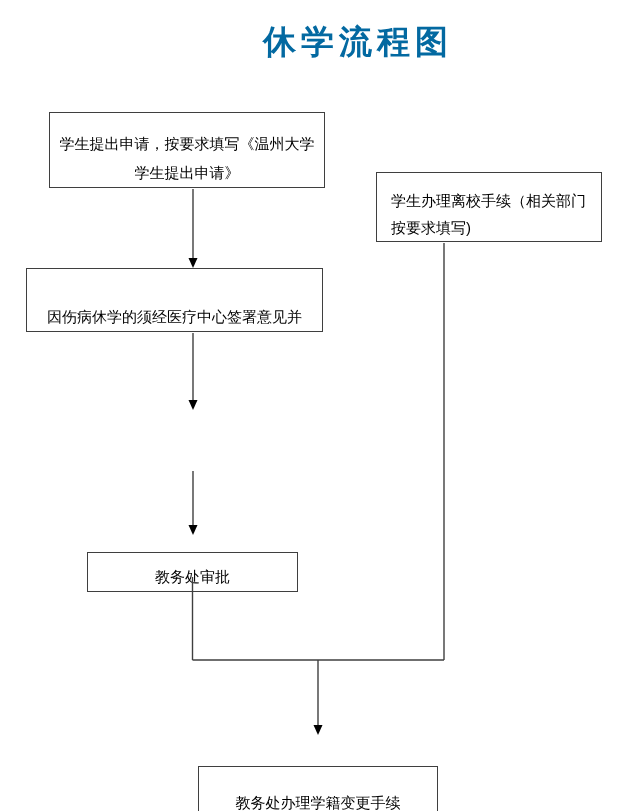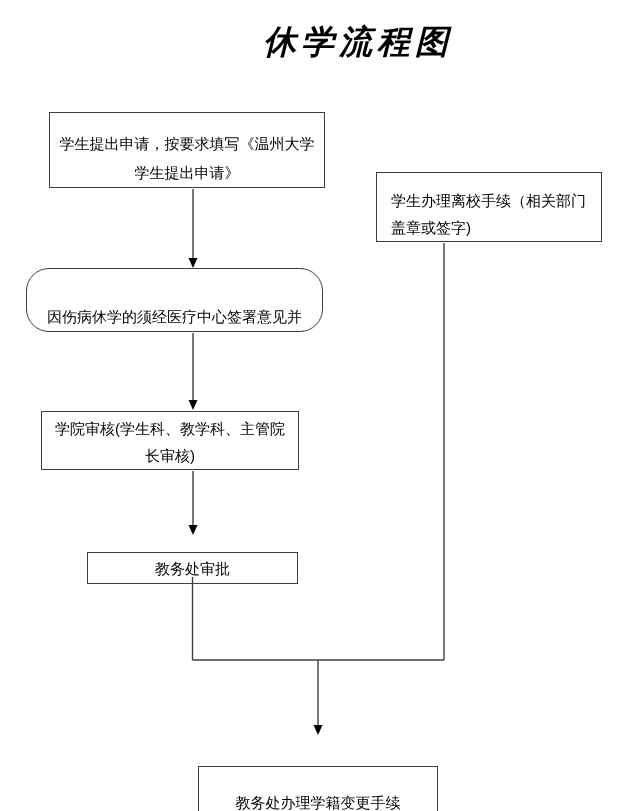--- a/index.html
+++ b/index.html
@@ -13,41 +13,40 @@
     color: #000000;
     overflow: hidden;
   }
   .title {
     position: absolute;
     left: 263px;
     top: 20px;
     font-size: 33px;
     font-weight: 900;
     letter-spacing: 5px;
-    color: #000000;
+    color: #0369a1;
     white-space: nowrap;
-    font-style: italic;
   }
   .node {
     position: absolute;
     border: 1.5px solid #3f3f3f;
     background: #ffffff;
     display: flex;
     flex-direction: column;
     justify-content: flex-end;
     align-items: center;
     font-size: 15px;
     line-height: 29px;
     text-align: center;
   }
   .node .line { white-space: nowrap; }
   .node-apply   { left: 49px;  top: 112px; width: 276px; height: 76px; }
-  .node-medical { left: 26px;  top: 268px; width: 297px; height: 64px; line-height: 28px; border-radius: 23px; }
+  .node-medical { left: 26px;  top: 268px; width: 297px; height: 64px; line-height: 28px; }
   .node-college { left: 41px;  top: 411px; width: 258px; height: 59px; line-height: 27px; }
-  .node-aao     { left: 87px;  top: 552px; width: 211px; height: 32px; }
+  .node-aao     { left: 87px;  top: 552px; width: 211px; height: 40px; }
   .node-leave   { left: 376px; top: 172px; width: 226px; height: 70px;
                   align-items: flex-start; text-align: left; padding-left: 14px; line-height: 27px; }
   .node-final   { left: 198px; top: 766px; width: 240px; height: 52px; }
   .connectors {
     position: absolute;
     left: 0; top: 0;
     width: 627px; height: 811px;
     pointer-events: none;
   }
 </style>
@@ -58,31 +57,27 @@
 
   <div class="title">休学流程图</div>
 
   <div class="node node-apply">
     <div class="line">学生提出申请，按要求填写《温州大学</div>
     <div class="line">学生提出申请》</div>
   </div>
 
   <div class="node node-leave">
     <div class="line">学生办理离校手续（相关部门</div>
-    <div class="line">盖章或签字)</div>
+    <div class="line">按要求填写)</div>
   </div>
 
   <div class="node node-medical">
     <div class="line">因伤病休学的须经医疗中心签署意见并</div>
   </div>
 
-  <div class="node node-college">
-    <div class="line">学院审核(学生科、教学科、主管院</div>
-    <div class="line">长审核)</div>
-  </div>
 
   <div class="node node-aao">
     <div class="line">教务处审批</div>
   </div>
 
   <div class="node node-final">
     <div class="line">教务处办理学籍变更手续</div>
   </div>
 
   <svg class="connectors" width="627" height="811" viewBox="0 0 627 811" xmlns="http://www.w3.org/2000/svg">

